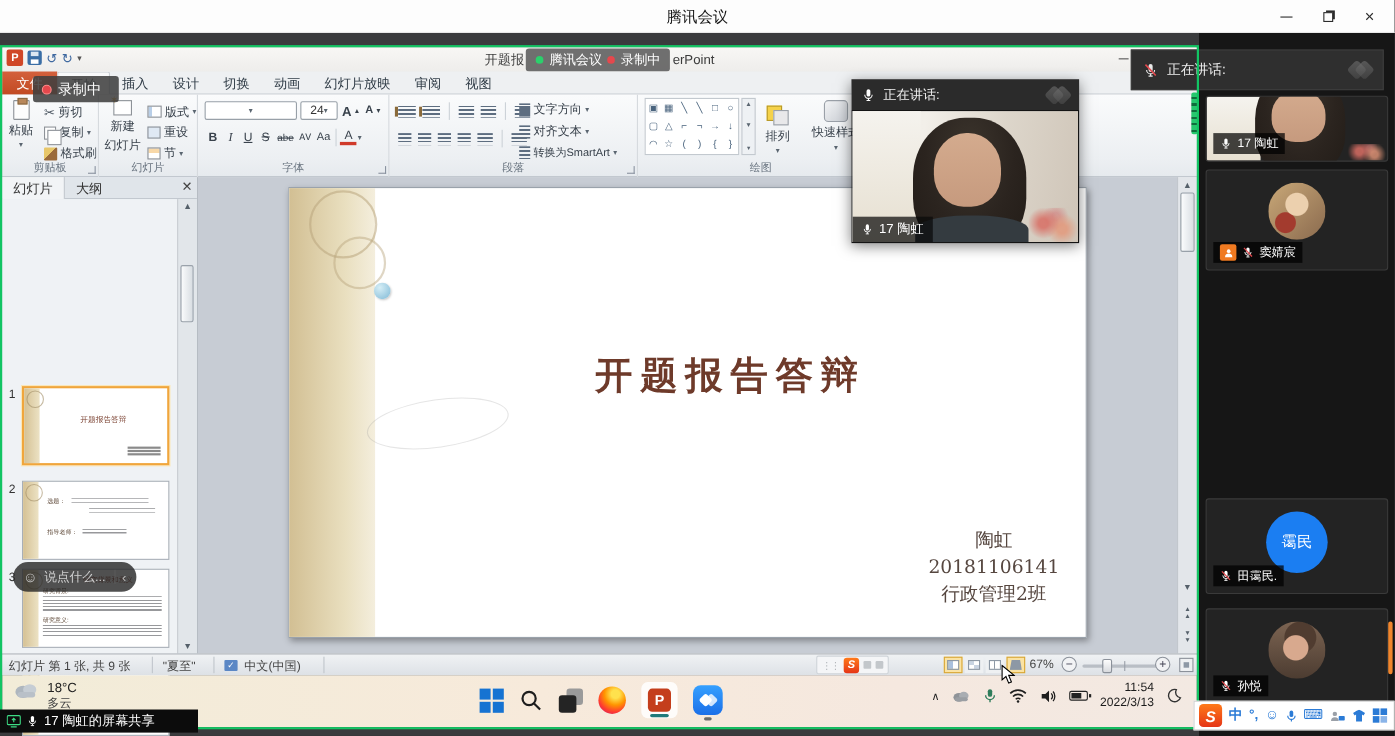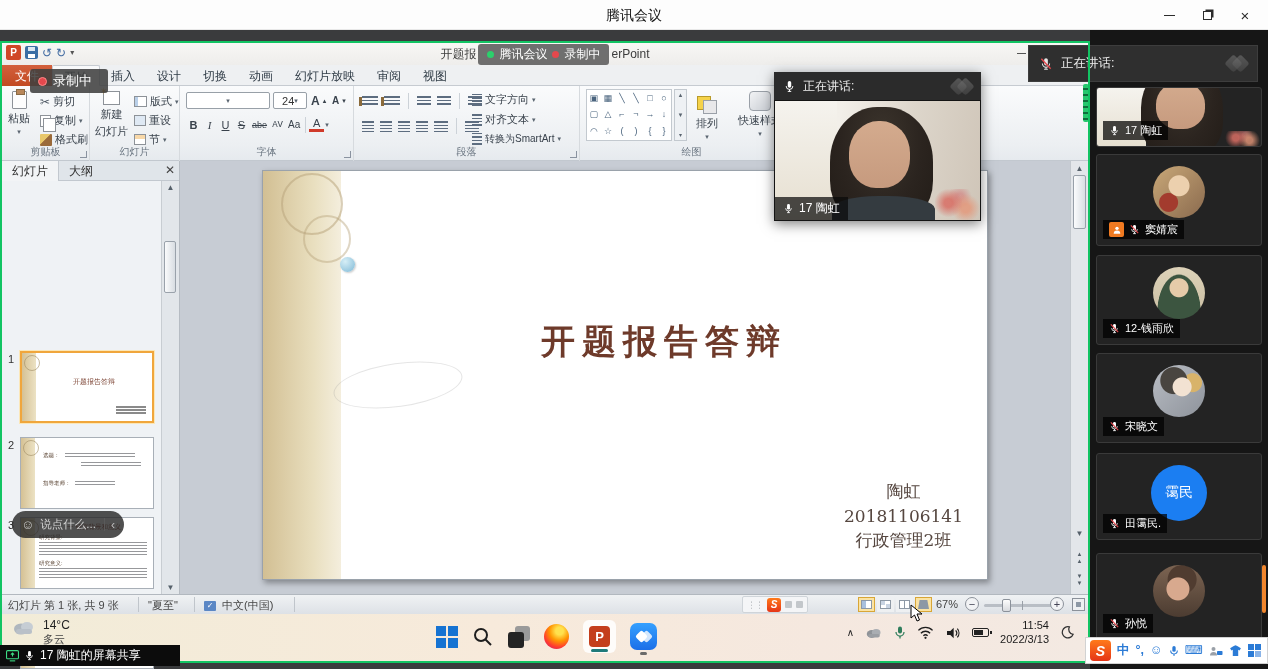--- a/index.html
+++ b/index.html
@@ -551,21 +551,21 @@
   </svg>
 
   <div class="taskbar">
     <div class="weather">
       <svg width="24" height="18" viewBox="0 0 24 18">
         <ellipse cx="9" cy="11" rx="7" ry="5.5" fill="#aeb6be"></ellipse>
           <ellipse cx="15" cy="9" rx="6" ry="5" fill="#c6cdd4"></ellipse>
           <rect x="4" y="11" width="16" height="5" rx="2.5" fill="#b9c0c8"></rect>
       </svg>
       <span>
-        <div class="wx-temp">14°C</div>
+        <div class="wx-temp">18°C</div>
         <div class="wx-desc">多云</div>
       </span>
     </div>
     <div class="tb-center">
       <span class="winlogo">
           <i></i>
           <i></i>
           <i></i>
           <i></i>
         </span>
@@ -708,45 +708,21 @@
         <svg width="11" height="11" viewBox="0 0 24 24">
           <path d="M12 2a3.2 3.2 0 0 1 3.2 3.2v6a3.2 3.2 0 0 1-6.4 0v-6A3.2 3.2 0 0 1 12 2z" fill="#fff"></path>
             <path d="M5.8 11.2a6.2 6.2 0 0 0 12.4 0" fill="none" stroke="#fff" stroke-width="1.8"></path>
             <path d="M12 17.4V21M8.8 21h6.4" stroke="#fff" stroke-width="1.8"></path>
             <path d="M4 3l16 17" stroke="#e5484d" stroke-width="2.4"></path>
         </svg>
         <span>窦婧宸</span>
       </span>
     </div>
 
-    <div class="tile" style="top:225px;height:90px;">
-      <span class="avatar av-b"></span>
-      <span class="ptag">
-        <svg width="11" height="11" viewBox="0 0 24 24">
-          <path d="M12 2a3.2 3.2 0 0 1 3.2 3.2v6a3.2 3.2 0 0 1-6.4 0v-6A3.2 3.2 0 0 1 12 2z" fill="#fff"></path>
-            <path d="M5.8 11.2a6.2 6.2 0 0 0 12.4 0" fill="none" stroke="#fff" stroke-width="1.8"></path>
-            <path d="M12 17.4V21M8.8 21h6.4" stroke="#fff" stroke-width="1.8"></path>
-            <path d="M4 3l16 17" stroke="#e5484d" stroke-width="2.4"></path>
-        </svg>
-        <span>12-钱雨欣</span>
-      </span>
-    </div>
-
-    <div class="tile" style="top:323px;height:90px;">
-      <span class="avatar av-c"></span>
-      <span class="ptag">
-        <svg width="11" height="11" viewBox="0 0 24 24">
-          <path d="M12 2a3.2 3.2 0 0 1 3.2 3.2v6a3.2 3.2 0 0 1-6.4 0v-6A3.2 3.2 0 0 1 12 2z" fill="#fff"></path>
-            <path d="M5.8 11.2a6.2 6.2 0 0 0 12.4 0" fill="none" stroke="#fff" stroke-width="1.8"></path>
-            <path d="M12 17.4V21M8.8 21h6.4" stroke="#fff" stroke-width="1.8"></path>
-            <path d="M4 3l16 17" stroke="#e5484d" stroke-width="2.4"></path>
-        </svg>
-        <span>宋晓文</span>
-      </span>
-    </div>
+
 
     <div class="tile" style="top:423px;height:87px;">
       <span class="avatar av-d">霭民</span>
       <span class="ptag">
         <svg width="11" height="11" viewBox="0 0 24 24">
           <path d="M12 2a3.2 3.2 0 0 1 3.2 3.2v6a3.2 3.2 0 0 1-6.4 0v-6A3.2 3.2 0 0 1 12 2z" fill="#fff"></path>
             <path d="M5.8 11.2a6.2 6.2 0 0 0 12.4 0" fill="none" stroke="#fff" stroke-width="1.8"></path>
             <path d="M12 17.4V21M8.8 21h6.4" stroke="#fff" stroke-width="1.8"></path>
             <path d="M4 3l16 17" stroke="#e5484d" stroke-width="2.4"></path>
         </svg>

